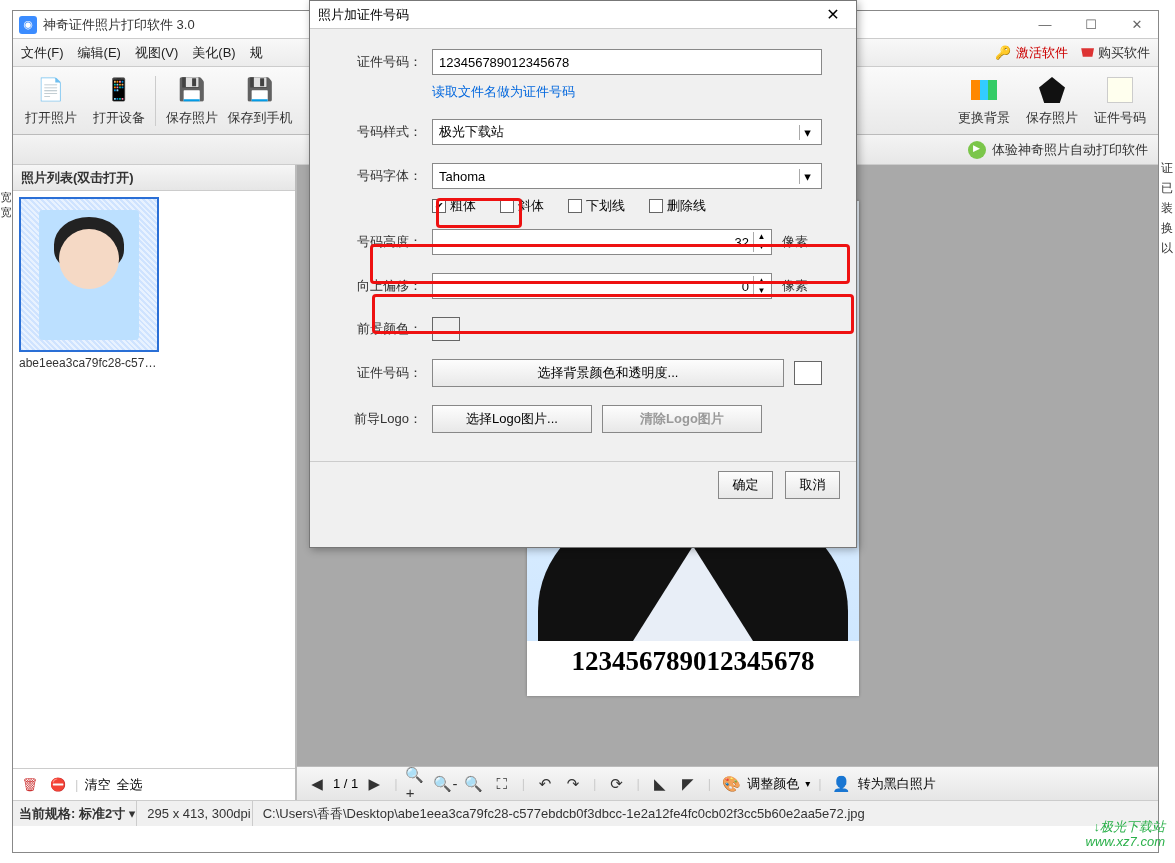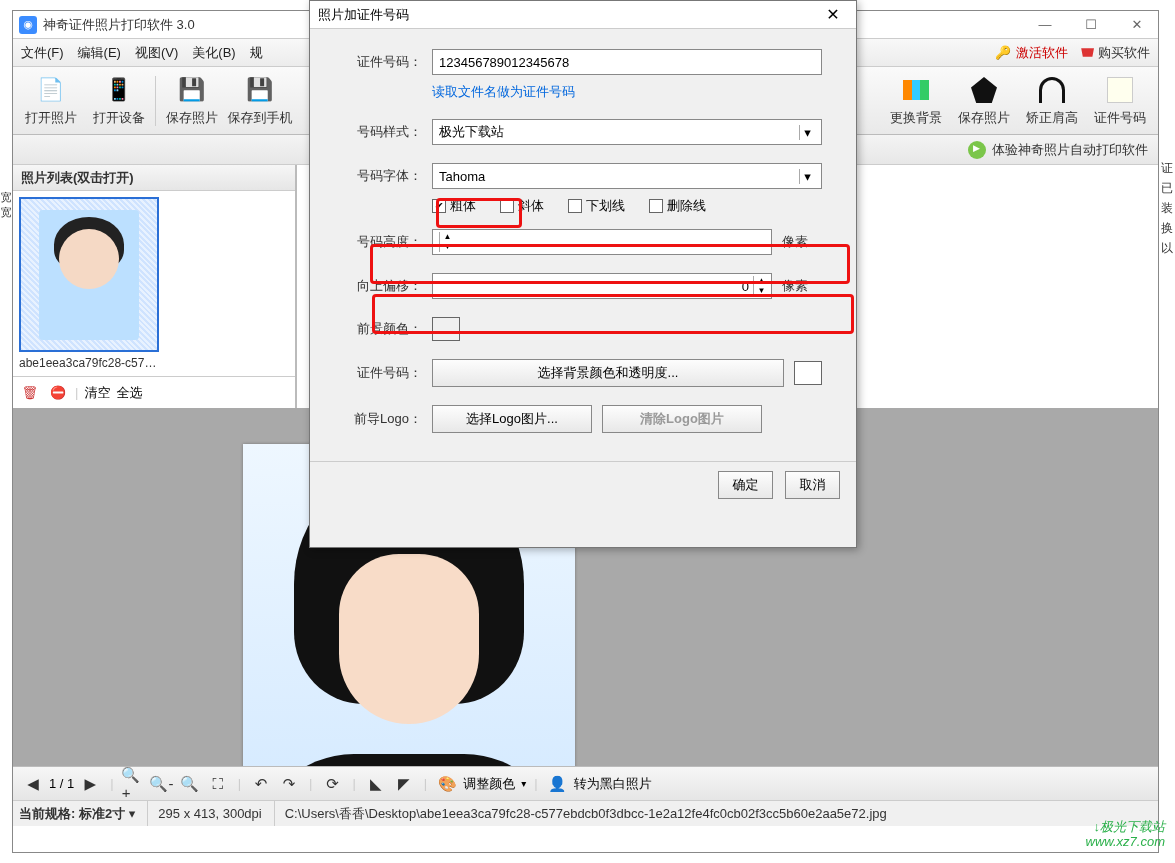--- a/index.html
+++ b/index.html
@@ -19,21 +19,21 @@
 .cart-ico{width:16px;height:14px;background:#d33;display:inline-block;clip-path:polygon(0 20%,20% 20%,30% 80%,90% 80%,100% 20%,25% 20%);}
 .toolbar { height: 68px; background: linear-gradient(#fafafa,#e9e9e9); border-bottom: 1px solid #bbb; display: flex; align-items: center; padding: 0 4px; }
 .tbtn { display: flex; flex-direction: column; align-items: center; justify-content: center; width: 68px; height: 60px; gap: 3px; color: #333; font-size: 12px; }
 .tbtn .ico { width: 32px; height: 32px; display:flex;align-items:center;justify-content:center;font-size:22px;}
 .tbtn-sep { width:1px;height:50px;background:#ccc;margin:0 2px;}
 .tbar-spacer{flex:1;}
 .promo-bar { height: 30px; background: linear-gradient(#f4f4f4,#e7e7e7); border-bottom:1px solid #ccc; display:flex;align-items:center;justify-content:flex-end;padding-right:10px;}
 .promo-bar .promo{display:flex;align-items:flex-end;gap:6px;color:#333;}
 .promo-ico{width:18px;height:18px;background:#7bc64a;border-radius:50%;display:inline-block;position:relative;}
 .promo-ico::after{content:"▶";color:#fff;font-size:9px;position:absolute;top:2px;left:5px;}
-.body { display: flex; height: calc(100% - 28px - 28px - 68px - 30px - 26px - 26px); flex-direction: column; }
+.body { display: flex; height: calc(100% - 28px - 28px - 68px - 30px - 26px - 26px); }
 .left-panel { width: 284px; border-right: 2px solid #bbb; display: flex; flex-direction: column; }
 .left-head { height: 26px; background: linear-gradient(#f6f6f6,#e6e6e6); border-bottom:1px solid #ccc; padding: 4px 8px; font-weight: bold; color:#333;}
 .left-list { flex: 1; padding: 6px; overflow: auto; }
 .thumb-wrap { width: 140px; }
 .thumb { width: 140px; height: 155px; border: 2px solid #2a6fd6; background: repeating-linear-gradient(45deg,#cfe3ff,#cfe3ff 2px,#e8f2ff 2px,#e8f2ff 4px); position:relative;display:flex;align-items:center;justify-content:center; }
 .thumb .face{width:100px;height:130px;background:#bce0ff;display:flex;align-items:flex-end;justify-content:center;border-radius:4px;}
 .thumb .head{width:60px;height:60px;background:#f5d9c5;border-radius:50%;position:absolute;top:30px;}
 .thumb .hair{width:70px;height:55px;background:#222;border-radius:50% 50% 40% 40%;position:absolute;top:18px;}
 .thumb-name { font-size: 12px; color: #333; margin-top: 4px; white-space: nowrap; overflow: hidden; text-overflow: ellipsis; }
 .left-footer { height: 32px; border-top:1px solid #ccc; display:flex;align-items:center;gap:6px;padding:0 6px;}
@@ -43,21 +43,21 @@
 .preview .photo{width:100%;height:440px;background:linear-gradient(#eef7ff,#cfe7ff);position:relative;overflow:hidden;}
 .preview .ph-hair{position:absolute;top:20px;left:50%;transform:translateX(-50%);width:230px;height:240px;background:#111;border-radius:50% 50% 30% 30%;}
 .preview .ph-face{position:absolute;top:110px;left:50%;transform:translateX(-50%);width:140px;height:170px;background:#f8dcc8;border-radius:60px 60px 70px 70px;}
 .preview .ph-body{position:absolute;bottom:0;left:50%;transform:translateX(-50%);width:310px;height:130px;background:#111;border-radius:100px 100px 0 0;}
 .preview .ph-shirt{position:absolute;bottom:0;left:50%;transform:translateX(-50%);width:120px;height:95px;background:#e8eef7;clip-path:polygon(50% 0,100% 100%,0 100%);}
 .preview .cap{height:40px;display:flex;align-items:center;justify-content:center;font-family:Tahoma;font-weight:bold;font-size:27px;letter-spacing:0;}
 .center-footer { position:absolute; bottom:0; left:0; right:0; height: 34px; background: linear-gradient(#f6f6f6,#e6e6e6); border-top:1px solid #bbb; display:flex;align-items:center;gap:8px;padding:0 8px;}
 .center-footer .grp{display:flex;align-items:center;gap:4px;}
 .ibtn{width:24px;height:24px;display:inline-flex;align-items:center;justify-content:center;color:#333;font-size:15px;}
 .statusbar { height: 26px; background:#f0f0f0; border-top:1px solid #ccc; display:flex;align-items:center;padding:0 6px;gap:10px;font-size:12px;color:#333;}
-.statusbar .seg{border-right:1px solid #ccc;padding-right:12px;height:100%;display:flex;align-items:center;}
+.statusbar .seg{border-right:1px solid #ccc;padding-right:1px;height:100%;display:flex;align-items:center;}
 .dialog { position: absolute; left: 309px; top: 0; width: 548px; height: 548px; background: #f0f0f0; border: 1px solid #777; box-shadow: 2px 2px 8px rgba(0,0,0,.3); z-index: 50; }
 .dlg-title { height: 28px; background: #fff; display:flex;align-items:center;padding:0 8px;border-bottom:1px solid #ccc;}
 .dlg-title .t{flex:1;}
 .dlg-close{width:30px;text-align:center;font-size:16px;}
 .dlg-body { padding: 20px 34px 10px 30px; }
 .frow { display: flex; align-items: center; margin-bottom: 18px; gap: 10px; }
 .frow .lbl { width: 82px; text-align: right; color: #333; }
 .frow .suffix{width:40px;color:#333;}
 .tinput { flex: 1; height: 26px; border: 1px solid #888; background: #fff; padding: 0 6px; }
 .link { color: #0066dd; cursor: pointer; margin-left: 0; }
@@ -147,26 +147,20 @@
         <span>更换背景</span>
       </div>
     <div class="tbtn">
         <span class="ico">
           <span class="suit-ico"></span>
         </span>
         <span>保存照片</span>
       </div>
     <div class="tbtn">
         <span class="ico">
-          <span class="shoulder-ico"></span>
-        </span>
-        <span>矫正肩高</span>
-      </div>
-    <div class="tbtn">
-        <span class="ico">
           <span class="avatar-ico"></span>
         </span>
         <span>证件号码</span>
       </div>
   </div>
 
   <div class="promo-bar">
     <span class="promo">
         <span class="promo-ico"></span>
         <span>体验神奇照片自动打印软件</span>
@@ -294,20 +288,21 @@
           <span>下划线</span>
         </span>
       <span class="chk">
           <span class="box"></span>
           <span>删除线</span>
         </span>
     </div>
     <div class="frow">
       <span class="lbl">号码高度：</span>
       <div class="spin">
+          <span class="val">32</span>
           <span class="arrows">
             <span>▲</span>
             <span>▼</span>
           </span>
         </div>
       <span class="suffix">像素</span>
     </div>
     <div class="frow">
       <span class="lbl">向上偏移：</span>
       <div class="spin">

